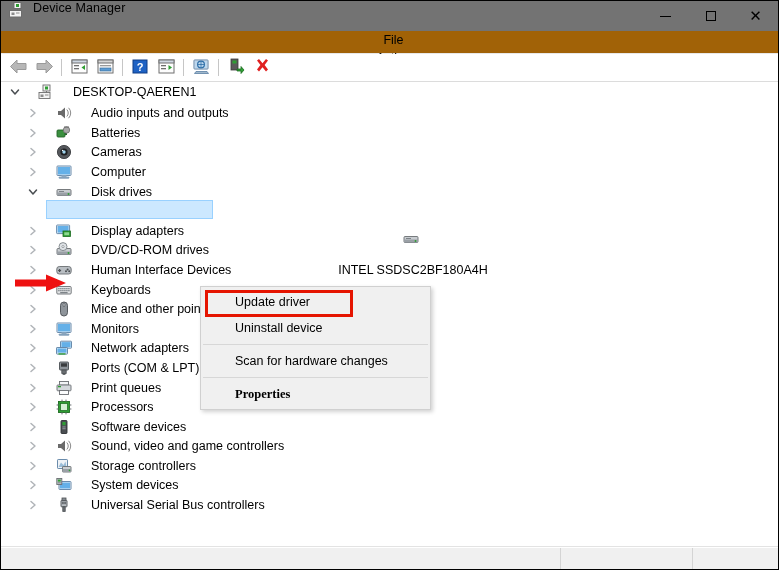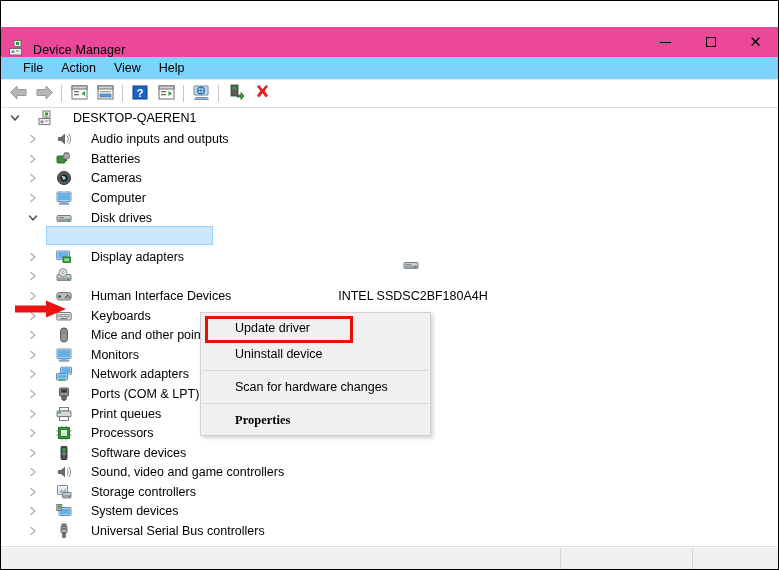--- a/index.html
+++ b/index.html
@@ -26,25 +26,24 @@
     border: 1px solid #000000;
     background: #ffffff;
     display: flex;
     flex-direction: column;
   }
 
   
   #titlebar {
     height: 30px;
     min-height: 30px;
-    background: #ec4899;
-    display: flex;
-    align-items: flex-end;
+    background: #737373;
+    display: flex;
+    align-items: flex-start;
     position: relative;
-    margin-top: 26px;
   }
   #title-icon {
     width: 18px;
     height: 18px;
     margin-left: 7px;
     margin-right: 7px;
     position: relative;
   }
   #title-text {
     font-size: 12.5px;
@@ -92,23 +91,24 @@
     font-family: "DejaVu Sans", sans-serif;
     line-height: 1;
   }
 
   
   #menubar {
     height: 22px;
     min-height: 22px;
     display: flex;
     align-items: center;
-    padding-left: 13px;
-    background: #7dd3fc;
+    padding-left: 8px;
+    background: #a16207;
     border-bottom: 1px solid #e8e8e8;
+    flex-direction: column;
   }
   .menu-item {
     padding: 2px 9px;
     font-size: 12.5px;
     color: #000;
     cursor: default;
   }
 
   
   #toolbar {
@@ -549,20 +549,21 @@
           </span>
           <span class="row-icon">
             <svg width="16" height="16" viewBox="0 0 16 16">
               <rect x="1" y="6.5" width="14" height="6" rx="1" fill="#c9cdd1" stroke="#6a6e72" stroke-width="0.9"></rect>
               <rect x="1" y="9.5" width="14" height="3" fill="#9aa0a6"></rect>
               <circle cx="12.5" cy="11" r="0.9" fill="#2e9e33"></circle>
               <circle cx="7" cy="4.6" r="4" fill="#dfe3e7" stroke="#7d8388" stroke-width="0.9"></circle>
               <circle cx="7" cy="4.6" r="1.1" fill="#ffffff" stroke="#7d8388" stroke-width="0.7"></circle>
             </svg>
           </span>
+          <span class="row-label">DVD/CD-ROM drives</span>
         </div>
         <div class="row indent-1">
           <span class="twisty">
             <svg width="10" height="10" viewBox="0 0 10 10">
               <path d="M3 1.5 L7 5 L3 8.5" fill="none" stroke="#b0b4b8" stroke-width="1.5" stroke-linecap="round" stroke-linejoin="round"></path>
             </svg>
           </span>
           <span class="row-icon">
             <svg width="16" height="16" viewBox="0 0 16 16">
               <rect x="0.8" y="4.5" width="14.4" height="7.5" rx="2.5" fill="#b9bec3" stroke="#6a6e72" stroke-width="0.9"></rect>

